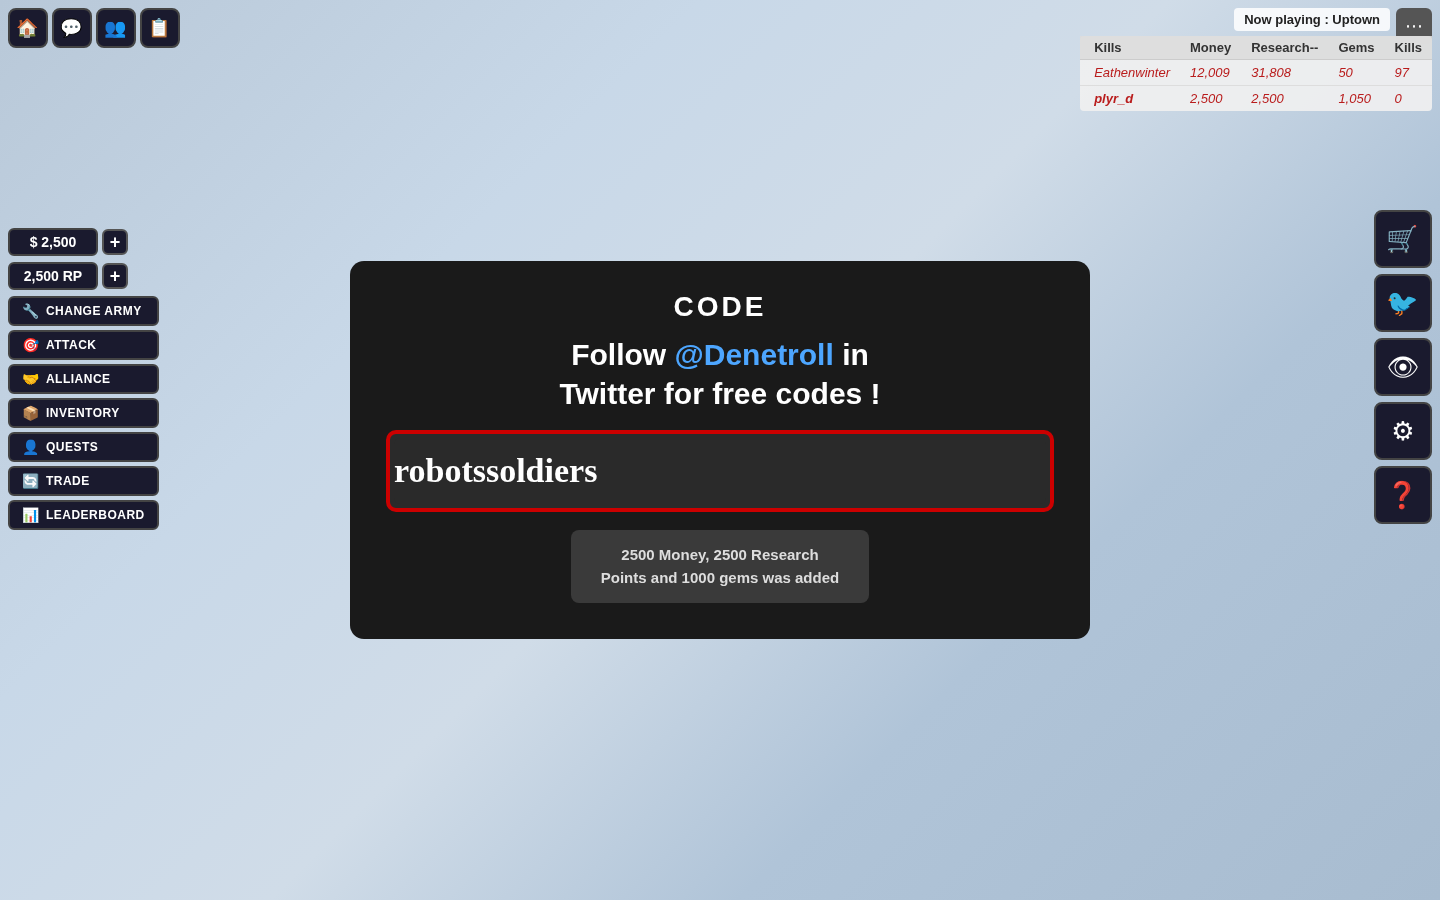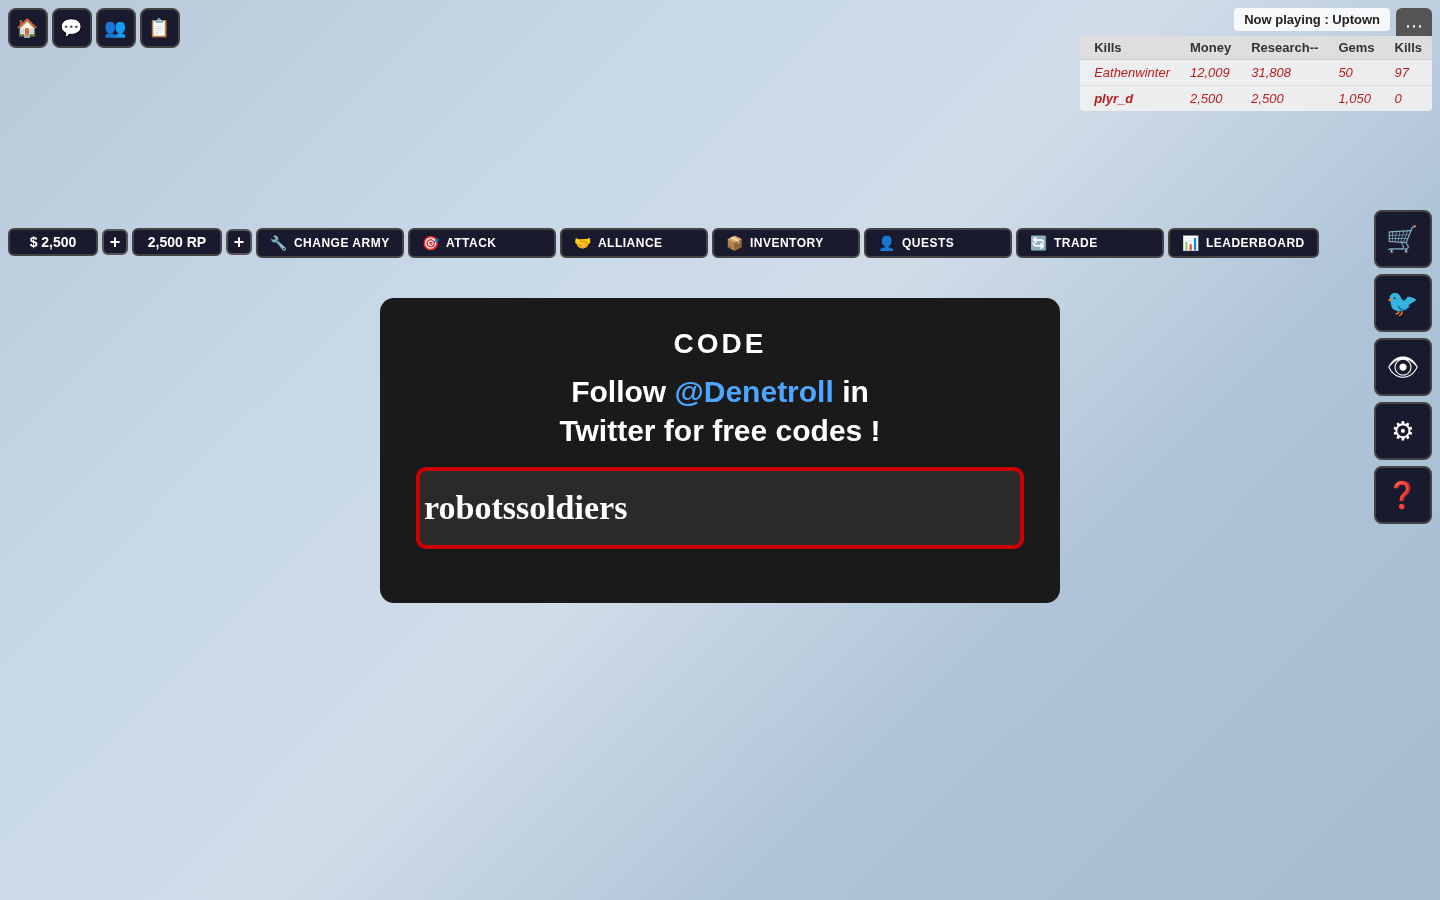--- a/index.html
+++ b/index.html
@@ -106,21 +106,21 @@
     .leaderboard-table th:first-child {
       padding-left: 14px;
     }
 
     
     .left-sidebar {
       position: absolute;
       top: 228px;
       left: 8px;
       display: flex;
-      flex-direction: row;
+      flex-direction: column;
       gap: 4px;
     }
 
     .money-row {
       display: flex;
       align-items: center;
       gap: 4px;
       margin-bottom: 2px;
     }
 
@@ -201,21 +201,21 @@
       position: absolute;
       top: 0; left: 0; right: 0; bottom: 0;
       display: flex;
       align-items: center;
       justify-content: center;
     }
 
     .modal {
       background: #1a1a1a;
       border-radius: 14px;
-      width: 680px;
+      width: 740px;
       padding: 30px 36px 36px;
       display: flex;
       flex-direction: column;
       align-items: center;
       gap: 0;
     }
 
     .modal-title {
       color: #fff;
       font-size: 28px;
@@ -375,14 +375,15 @@
 
 <div class="modal-overlay">
   <div class="modal">
     <div class="modal-title">CODE</div>
     <div class="modal-follow-text">
       <span>Follow  </span><span class="handle">@Denetroll</span><span> in<br>Twitter for free codes !</span>
     </div>
     <div class="code-input-wrapper">
       <input class="code-input" type="text" value="robotssoldiers" style="">
     </div>
+    <div class="success-msg">2500 Money, 2500 Research<br>Points and 1000 gems was added</div>
   </div>
 </div>
 
 </body></html>

